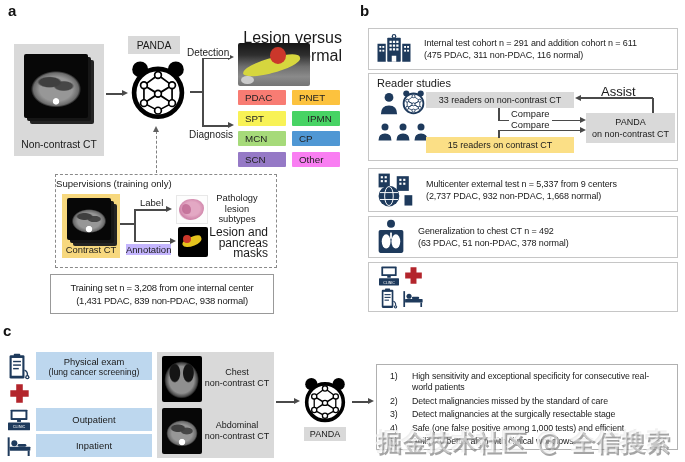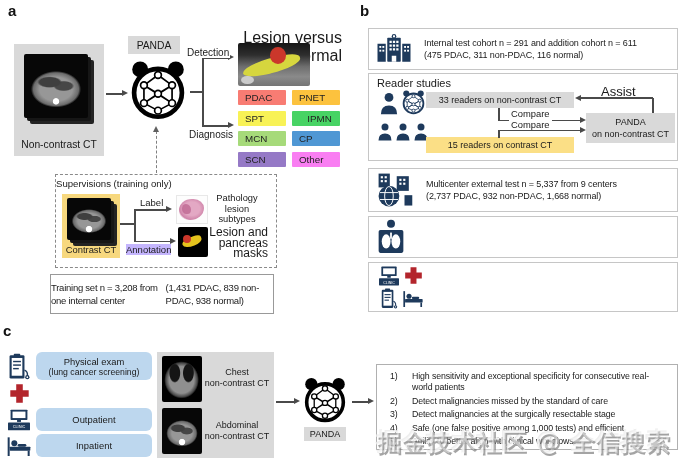--- a/index.html
+++ b/index.html
@@ -56,21 +56,21 @@
 
   
   .b-row{position:absolute;left:368px;width:310px;border:1.5px solid #c6c6c6;background:#fff;
       box-sizing:border-box;display:flex;align-items:center;gap:12px;padding:2px 7px;}
   .b-lines{font-size:9px;line-height:12.5px;letter-spacing:-0.1px;color:#1a1a1a;}
   .b-box2{position:absolute;left:368px;top:73px;width:310px;height:88px;border:1.5px solid #c6c6c6;
       background:#fff;box-sizing:border-box;}
   .mini-box{position:absolute;font-size:9px;line-height:16px;text-align:center;}
 
   
-  .c-blue{position:absolute;background:#bdd7ee;display:flex;flex-direction:column;align-items:center;justify-content:center;text-align:center;border-radius:6px;}
+  .c-blue{position:absolute;background:#bdd7ee;display:flex;flex-direction:column;align-items:center;justify-content:center;text-align:center;}
   .c-icon{position:absolute;display:flex;align-items:center;justify-content:center;}
   .find-row{display:flex;font-size:8.8px;line-height:11.3px;letter-spacing:-0.12px;margin-bottom:2.2px;}
   .find-num{flex:none;width:22px;padding-left:13px;}
   .find-text{width:254px;}
 
   .watermark{position:absolute;left:377px;top:426px;width:308px;white-space:nowrap;z-index:50;
       font-family:"DejaVu Sans",sans-serif;font-weight:700;font-size:24px;letter-spacing:1px;
       color:rgba(255,255,255,0.42);
       text-shadow:1.5px 1.5px 0 rgba(125,125,125,0.7), -1px -1px 0 rgba(235,235,235,0.85);}
 </style>
@@ -163,21 +163,21 @@
     <div class="path-blob2"></div>
   </div>
   <div class="abs" style="left:206px;top:193px;width:62px;text-align:center;font-size:9.3px;line-height:10.6px;">Pathology lesion subtypes</div>
 
   <div class="abs mask-img" style="left:178px;top:227px;width:30px;height:30px;">
     <div class="mask-panc"></div>
     <div class="mask-les"></div>
   </div>
   <div class="abs" style="left:208px;top:227px;width:60px;text-align:right;font-size:12px;line-height:10.6px;">Lesion and pancreas masks</div>
 
-  <div class="abs" style="left:50px;top:274px;width:224px;height:40px;border:1.5px solid #999;box-sizing:border-box;display:flex;flex-direction:row;align-items:center;justify-content:center;font-size:9.5px;line-height:13px;letter-spacing:-0.25px;background:#fff;">
+  <div class="abs" style="left:50px;top:274px;width:224px;height:40px;border:1.5px solid #999;box-sizing:border-box;display:flex;flex-direction:column;align-items:center;justify-content:center;font-size:9.5px;line-height:13px;letter-spacing:-0.25px;background:#fff;">
     <div>Training set n = 3,208 from one internal center</div>
     <div>(1,431 PDAC, 839 non-PDAC, 938 normal)</div>
   </div>
 
   <div class="panel-label" style="left:360px;top:2px;">b</div>
 
   <div class="b-row" style="top:28px;height:42px;">
     <svg width="36" height="34" viewBox="0 0 48 42">
       <g fill="#1e3a5c">
         <rect x="15" y="6" width="18" height="32" rx="1"></rect>
@@ -305,20 +305,24 @@
   </div>
 
   <div class="b-row" style="top:216px;height:42px;">
     <svg width="30" height="36" viewBox="0 0 34 40">
       <circle cx="17" cy="5" r="4.5" fill="#1e3a5c"></circle>
       <rect x="3" y="12" width="28" height="26" rx="2" fill="#1e3a5c"></rect>
       <ellipse cx="11.5" cy="25" rx="5" ry="8" fill="#fff"></ellipse>
       <ellipse cx="22.5" cy="25" rx="5" ry="8" fill="#fff"></ellipse>
       <rect x="16" y="15" width="2" height="7" fill="#fff"></rect>
     </svg>
+    <div class="b-lines">
+      <div>Generalization to chest CT n = 492</div>
+      <div>(63 PDAC, 51 non-PDAC, 378 normal)</div>
+    </div>
   </div>
 
   <div class="b-row" style="top:262px;height:50px;">
     <div style="width:48px;flex:none;display:grid;grid-template-columns:26px 22px;row-gap:2px;align-items:center;justify-items:center;">
       <svg width="24" height="20" viewBox="0 0 40 34">
         <rect x="7" y="1" width="26" height="16" rx="1" fill="#1e3a5c"></rect>
           <rect x="10" y="4" width="20" height="10" fill="#fff"></rect>
         <rect x="17" y="17" width="6" height="3" fill="#1e3a5c"></rect>
           <rect x="3" y="21" width="34" height="12" rx="1" fill="#1e3a5c"></rect>
         <text x="20" y="30" font-size="6" fill="#fff" text-anchor="middle">CLINIC</text>

